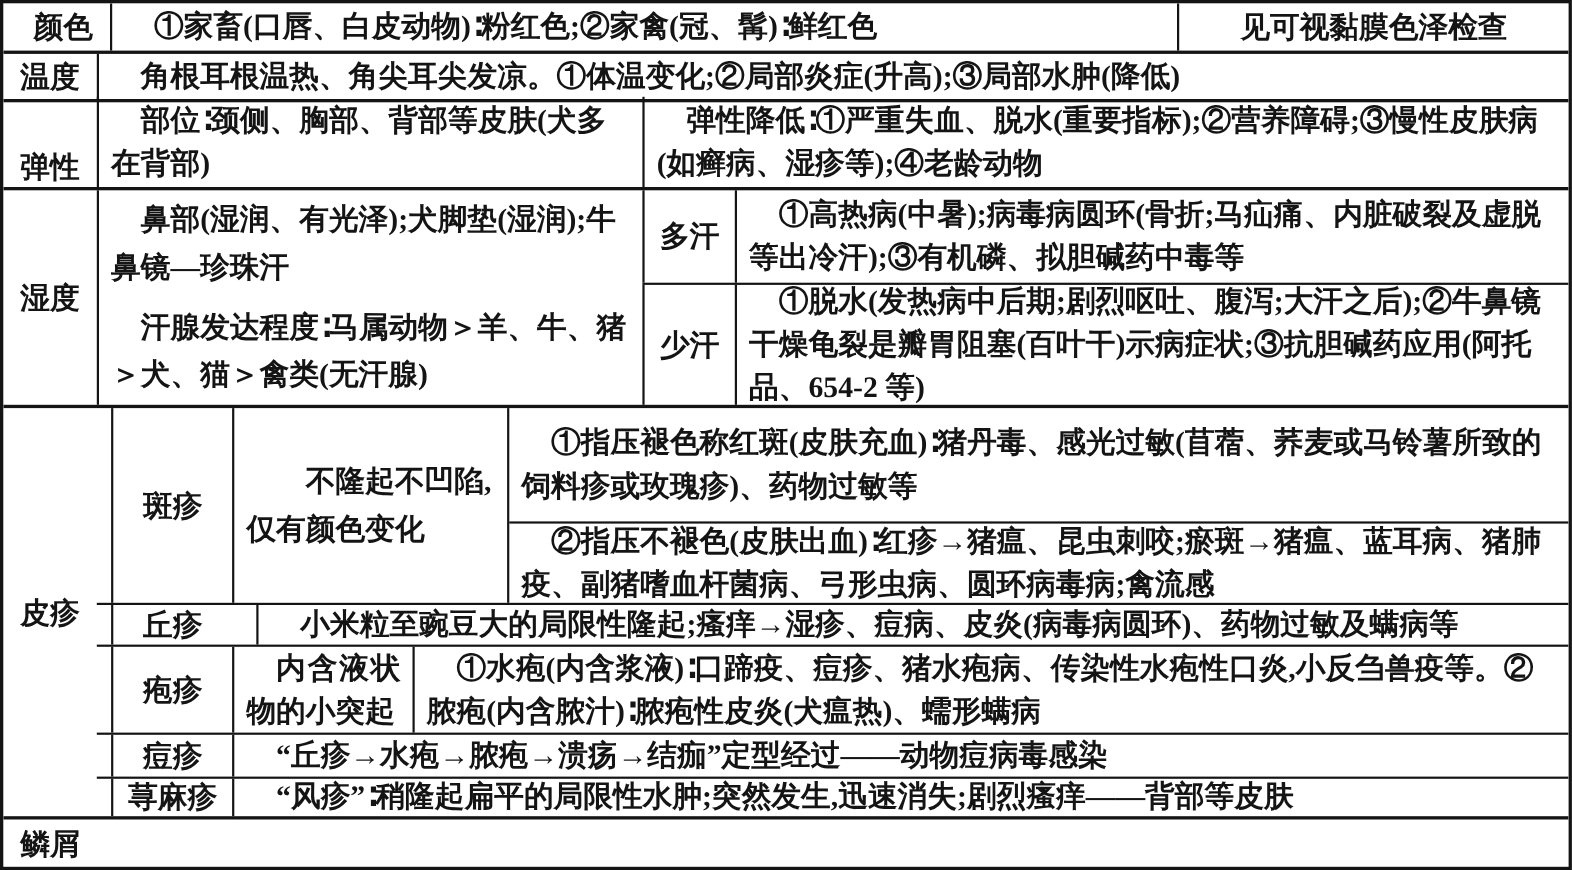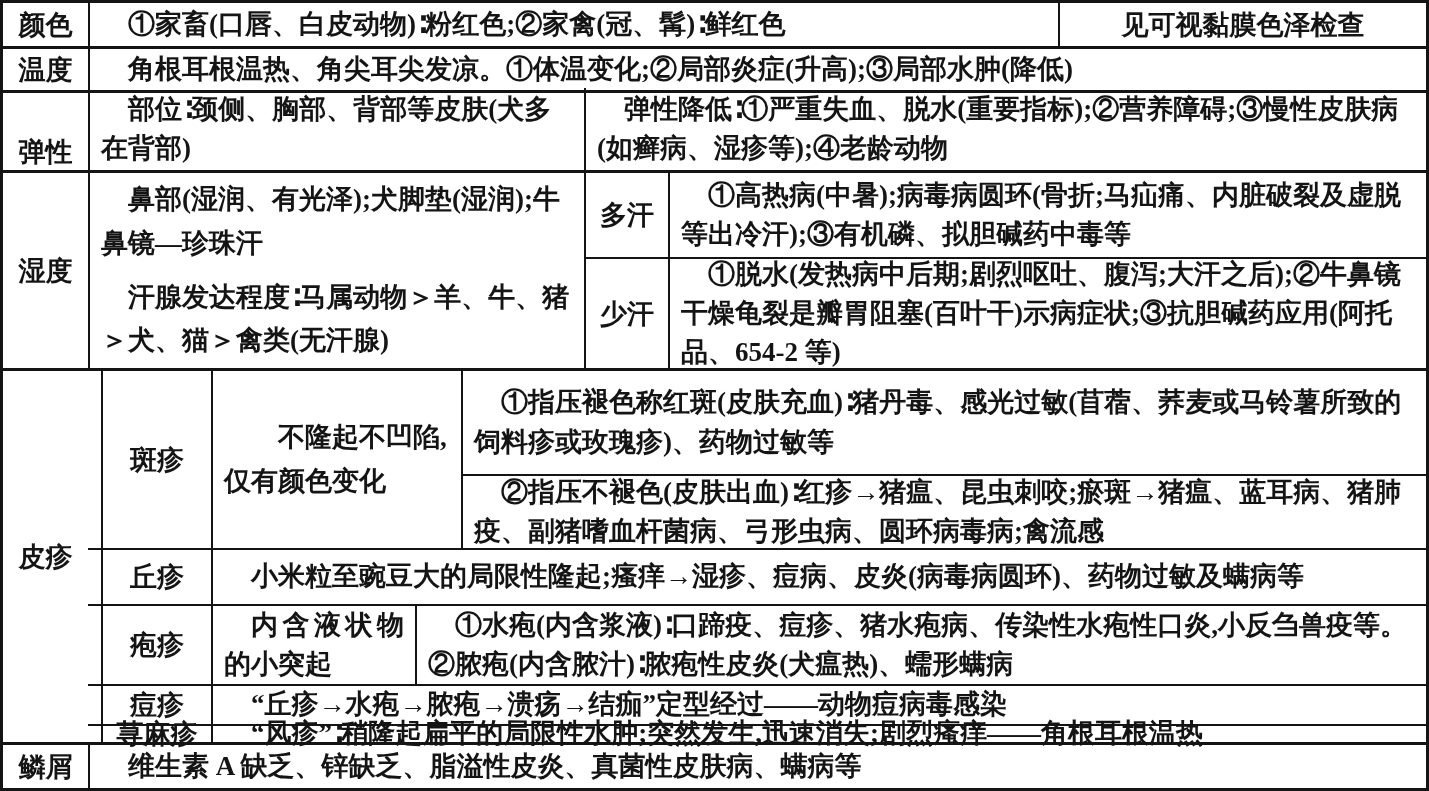--- a/index.html
+++ b/index.html
@@ -33,35 +33,35 @@
   .ind2 { text-indent: 2em; }
   .just { text-align: justify; text-justify: inter-character; }
   .pgap + .pgap { margin-top: 10px; }
 
   .w-head { width: 85px;  flex: none; }
   .w-c1   { width: 970px; flex: none; justify-content: flex-end; }
   .w-side { width: 496px; flex: none; }
   .w-sub  { width: 84px;  flex: none; }
   .w-lab2 { width: 110px; flex: none; margin-left: 13px; }
   .w-mac  { width: 250px; flex: none; }
-  .w-ves  { width: 204px; flex: none; }
+  .w-ves  { width: 164px; flex: none; }
 
-  .h-r1 { height: 43px; }
+  .h-r1 { height: 43px; padding-left: 12px; }
   .h-r2 { height: 44px; }
   .h-r3 { height: 80px; align-items: flex-end; }
   .h-r4 { height: 198px; }
   .h-r5 { height: 374px; }
   .h-r6 { flex: 1 1 auto; }
 
   .h-hyper { height: 84px; flex: none; }
   .h-hypo  { flex: 1 1 auto; }
   .h-mac   { height: 177px; flex: none; }
   .h-mac1  { height: 103px; flex: none; }
   .h-mac2  { flex: 1 1 auto; }
-  .h-pap   { height: 56px; flex: none; }
+  .h-pap   { height: 38px; flex: none; gap: 22px; }
   .h-ves   { height: 80px; flex: none; }
   .h-pock  { height: 40px; flex: none; }
   .h-urt   { flex: 1 1 auto; }
 </style>
 </head>
 <body>
 
 <div class="tbl">
 
   <div class="row h-r1">
@@ -152,27 +152,24 @@
       <div class="row h-pock bt2">
         <div class="cell head w-lab2 bl">痘疹</div>
         <div class="cell body grow bl">
           <div class="para ind1">“丘疹→水疱→脓疱→溃疡→结痂”定型经过——动物痘病毒感染</div>
         </div>
       </div>
 
       <div class="row h-urt bt2">
         <div class="cell head w-lab2 bl">荨麻疹</div>
         <div class="cell body grow bl">
-          <div class="para ind1">“风疹”∶稍隆起扁平的局限性水肿;突然发生,迅速消失;剧烈瘙痒——角根耳根温热</div>
+          <div class="para ind1">“风疹”∶稍隆起扁平的局限性水肿;突然发生,迅速消失;剧烈瘙痒——背部等皮肤</div>
         </div>
       </div>
 
     </div>
   </div>
 
   <div class="row h-r6 bt3">
     <div class="cell head w-head">鳞屑</div>
-    <div class="cell body grow bl">
-      <div class="para ind1">维生素 A 缺乏、锌缺乏、脂溢性皮炎、真菌性皮肤病、螨病等</div>
-    </div>
   </div>
 
 </div>
 
 </body></html>

